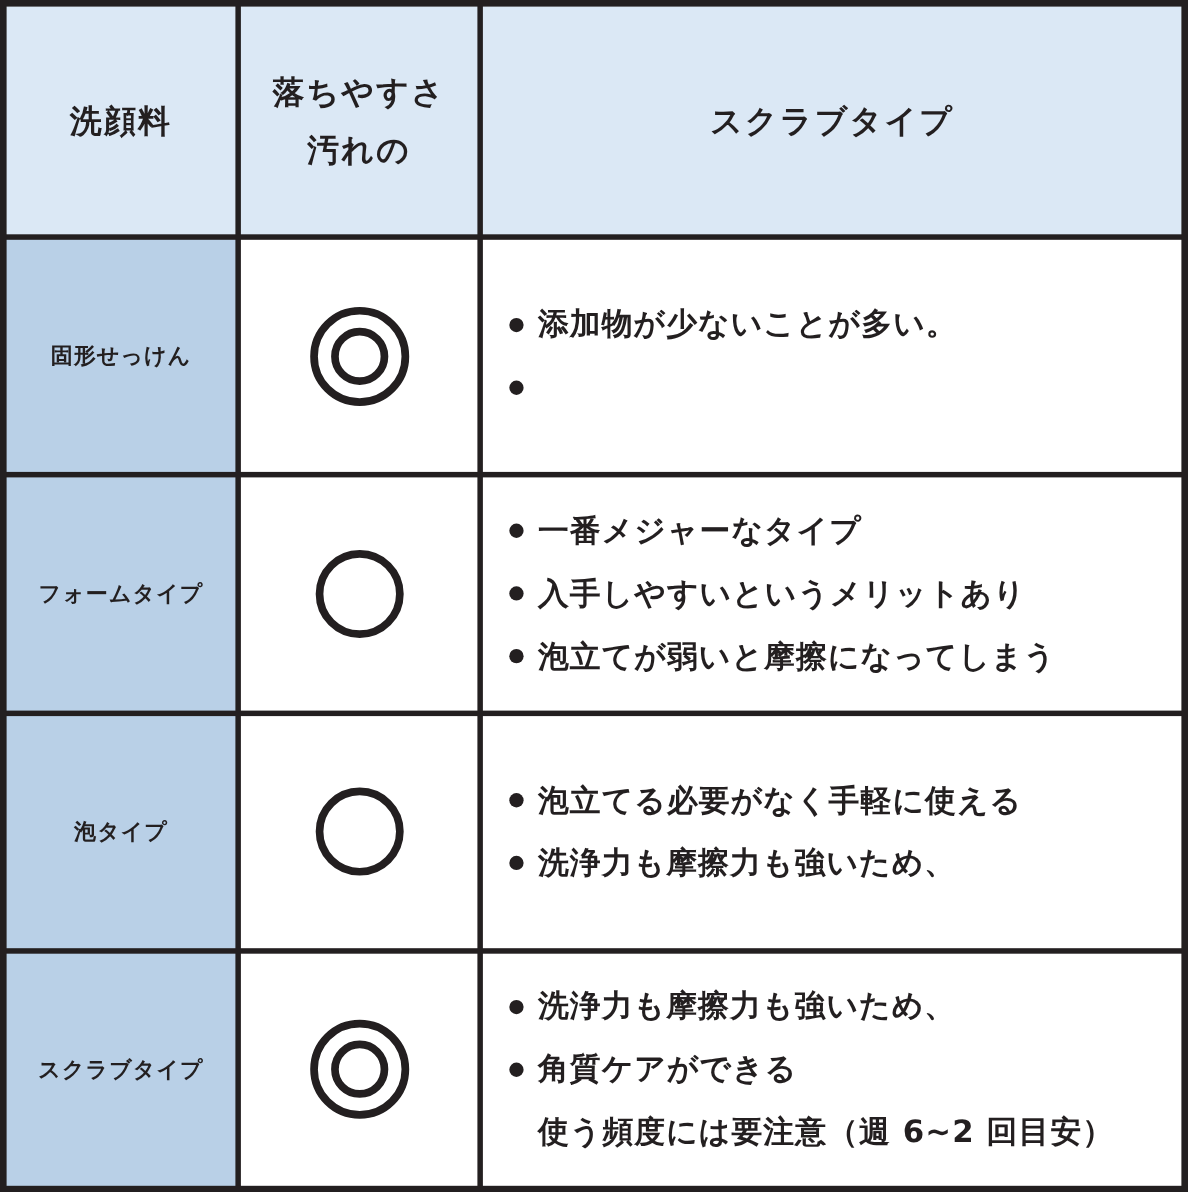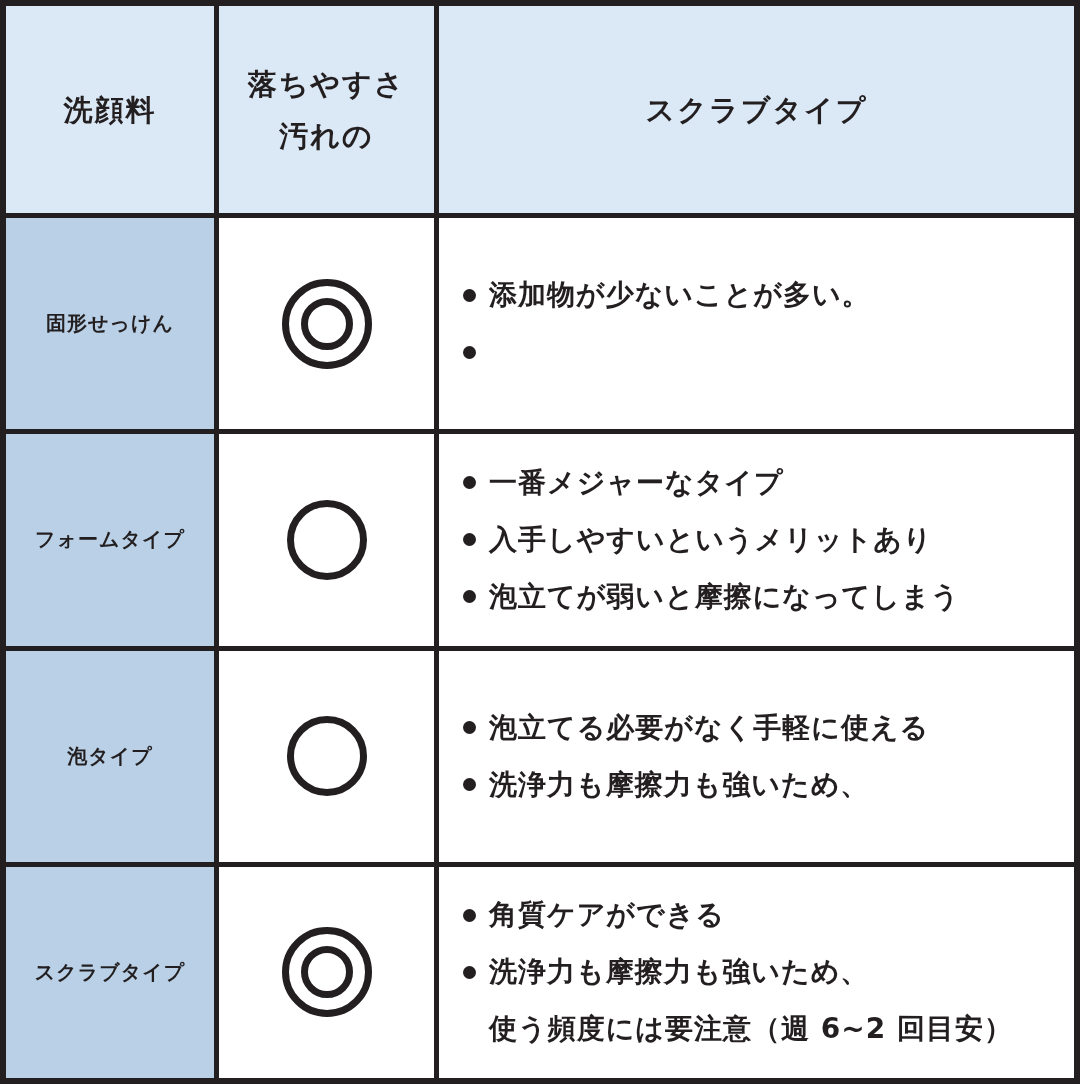--- a/index.html
+++ b/index.html
@@ -165,25 +165,25 @@
 
   <div class="cell label-cell">
     <span>スクラブタイプ</span>
   </div>
   <div class="cell">
     <div class="ring double"></div>
   </div>
   <div class="cell points-cell">
     <div class="point-line">
       <span class="dot"></span>
-      <span>角質ケアができる</span>
+      <span>洗浄力も摩擦力も強いため、</span>
     </div>
     <div class="point-line">
       <span class="dot"></span>
-      <span>洗浄力も摩擦力も強いため、</span>
+      <span>角質ケアができる</span>
     </div>
     <div class="point-line cont">
       <span class="dot"></span>
       <span>使う頻度には要注意（週 6~2 回目安）</span>
     </div>
   </div>
 
 </div>
 
 </body></html>

